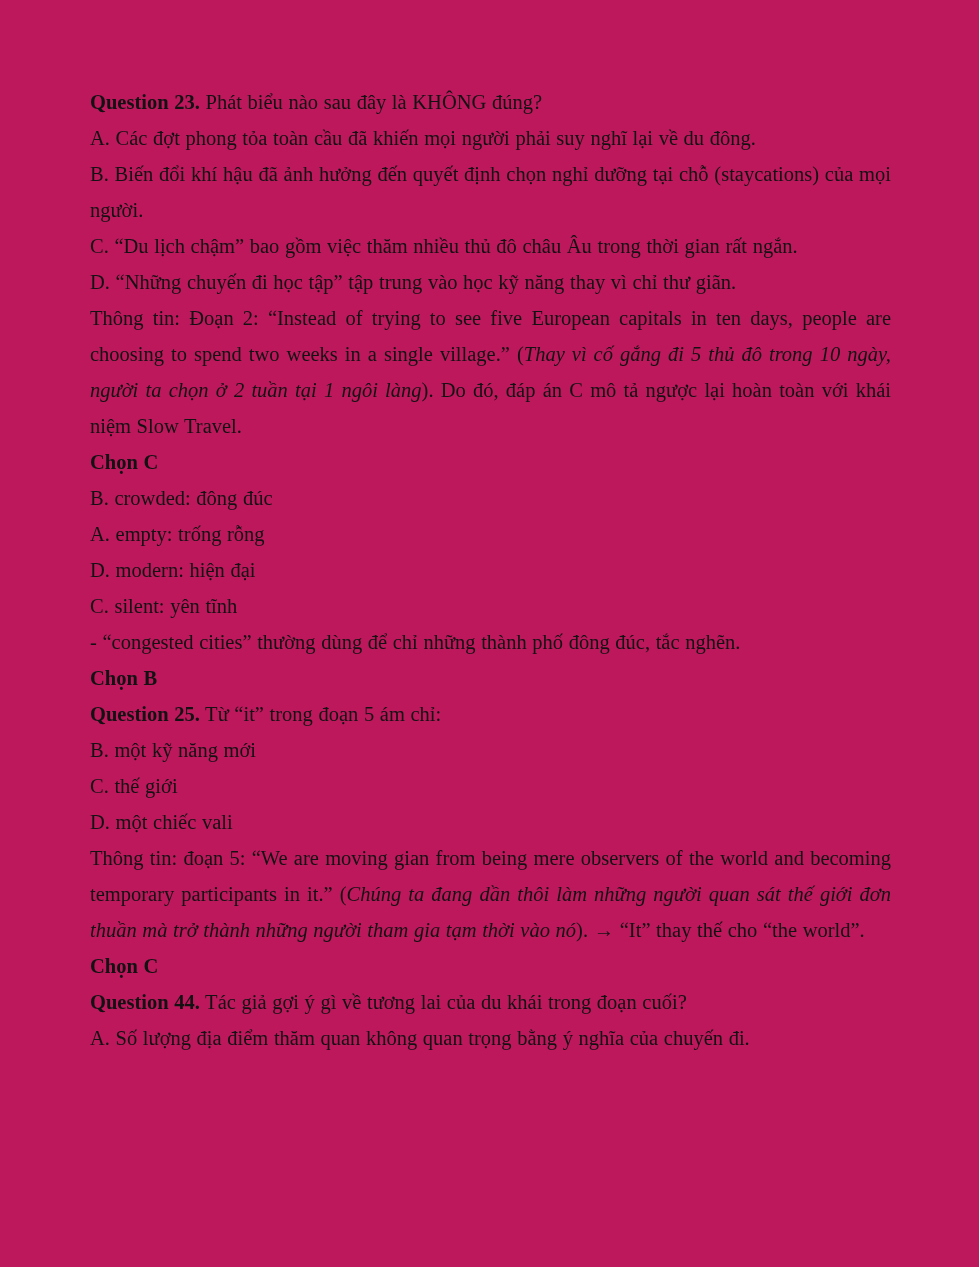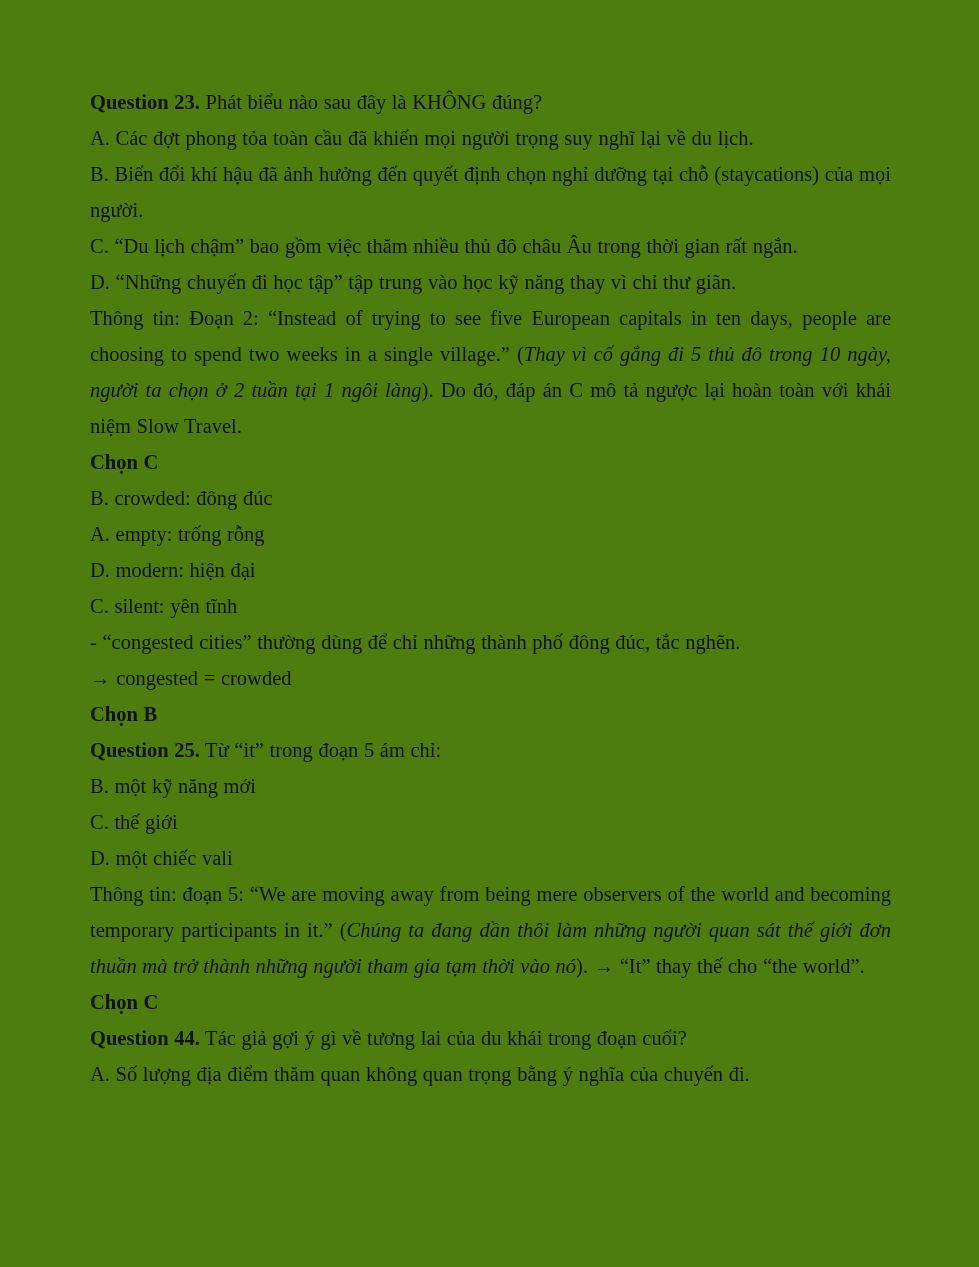--- a/index.html
+++ b/index.html
@@ -4,21 +4,21 @@
 <style>
   html, body {
     margin: 0;
     padding: 0;
     background: #ffffff;
   }
   .page {
     position: relative;
     width: 979px;
     height: 1267px;
-    background: #4d7c0f;
+    background: #be185d;
     overflow: hidden;
     font-family: "Liberation Serif", "DejaVu Serif", serif;
     color: #121212;
   }
   .content {
     position: absolute;
     left: 90px;
     top: 84px;
     width: 801px;
   }
@@ -35,35 +35,34 @@
   }
   .seg-bold { font-weight: bold; }
   .seg-italic { font-style: italic; }
 </style>
 </head>
 <body>
 
 <div class="page">
   <div class="content" id="document-content">
       <p class="para"><span class="seg-bold ">Question 23.</span><span class=""> Phát biểu nào sau đây là KHÔNG đúng?</span></p>
-      <p class="para"><span class="">A. Các đợt phong tỏa toàn cầu đã khiến mọi người trọng suy nghĩ lại về du lịch.</span></p>
+      <p class="para"><span class="">A. Các đợt phong tỏa toàn cầu đã khiến mọi người phải suy nghĩ lại về du đông.</span></p>
       <p class="para justify"><span class="">B. Biến đổi khí hậu đã ảnh hưởng đến quyết định chọn nghỉ dưỡng tại chỗ (staycations) của mọi người.</span></p>
       <p class="para"><span class="">C. “Du lịch chậm” bao gồm việc thăm nhiều thủ đô châu Âu trong thời gian rất ngắn.</span></p>
       <p class="para"><span class="">D. “Những chuyến đi học tập” tập trung vào học kỹ năng thay vì chỉ thư giãn.</span></p>
       <p class="para justify"><span class="">Thông tin: Đoạn 2: “Instead of trying to see five European capitals in ten days, people are choosing to spend two weeks in a single village.” (</span><span class="seg-italic">Thay vì cố gắng đi 5 thủ đô trong 10 ngày, người ta chọn ở 2 tuần tại 1 ngôi làng</span><span class="">). Do đó, đáp án C mô tả ngược lại hoàn toàn với khái niệm Slow Travel.</span></p>
       <p class="para"><span class="seg-bold ">Chọn C</span></p>
       <p class="para"><span class="">B. crowded: đông đúc</span></p>
       <p class="para"><span class="">A. empty: trống rỗng</span></p>
       <p class="para"><span class="">D. modern: hiện đại</span></p>
       <p class="para"><span class="">C. silent: yên tĩnh</span></p>
       <p class="para"><span class="">- “congested cities” thường dùng để chỉ những thành phố đông đúc, tắc nghẽn.</span></p>
-      <p class="para"><span class="">→ congested = crowded</span></p>
       <p class="para"><span class="seg-bold ">Chọn B</span></p>
       <p class="para"><span class="seg-bold ">Question 25.</span><span class=""> Từ “it” trong đoạn 5 ám chỉ:</span></p>
       <p class="para"><span class="">B. một kỹ năng mới</span></p>
       <p class="para"><span class="">C. thế giới</span></p>
       <p class="para"><span class="">D. một chiếc vali</span></p>
-      <p class="para justify"><span class="">Thông tin: đoạn 5: “We are moving away from being mere observers of the world and becoming temporary participants in it.” (</span><span class="seg-italic">Chúng ta đang dần thôi làm những người quan sát thế giới đơn thuần mà trở thành những người tham gia tạm thời vào nó</span><span class="">). → “It” thay thế cho “the world”.</span></p>
+      <p class="para justify"><span class="">Thông tin: đoạn 5: “We are moving gian from being mere observers of the world and becoming temporary participants in it.” (</span><span class="seg-italic">Chúng ta đang dần thôi làm những người quan sát thế giới đơn thuần mà trở thành những người tham gia tạm thời vào nó</span><span class="">). → “It” thay thế cho “the world”.</span></p>
       <p class="para"><span class="seg-bold ">Chọn C</span></p>
       <p class="para"><span class="seg-bold ">Question 44.</span><span class=""> Tác giả gợi ý gì về tương lai của du khái trong đoạn cuối?</span></p>
       <p class="para"><span class="">A. Số lượng địa điểm thăm quan không quan trọng bằng ý nghĩa của chuyến đi.</span></p>
     </div>
 </div>
 
 </body></html>

